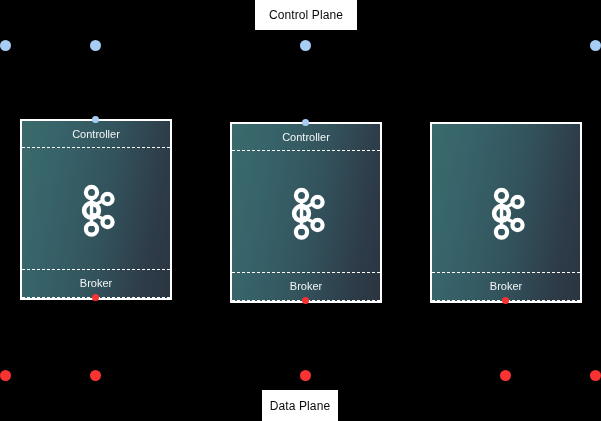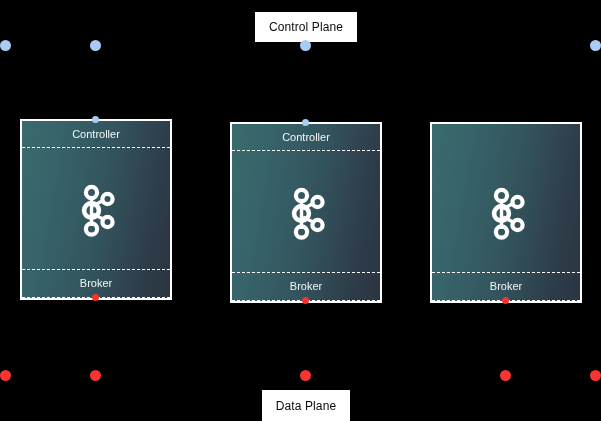--- a/index.html
+++ b/index.html
@@ -17,22 +17,22 @@
     background:#ffffff;
     color:#0a0a0a;
     font-size:12px;
     line-height:1;
     display:flex;
     align-items:center;
     justify-content:center;
     letter-spacing:.1px;
     white-space:nowrap;
   }
-  #control-plane-label{ left:255px; top:12px;   width:102px; height:30px; }
-  #data-plane-label   { left:262px; top:390px; width:88px;  height:31px; }
+  #control-plane-label{ left:255px; top:0px;   width:102px; height:30px; }
+  #data-plane-label   { left:262px; top:390px; width:76px;  height:31px; }
 
   
   .dot{
     position:absolute;
     width:11px;height:11px;
     border-radius:50%;
   }
   .dot.blue{ background:#a7cdf5; }
   .dot.red { background:#f93232; }
 

